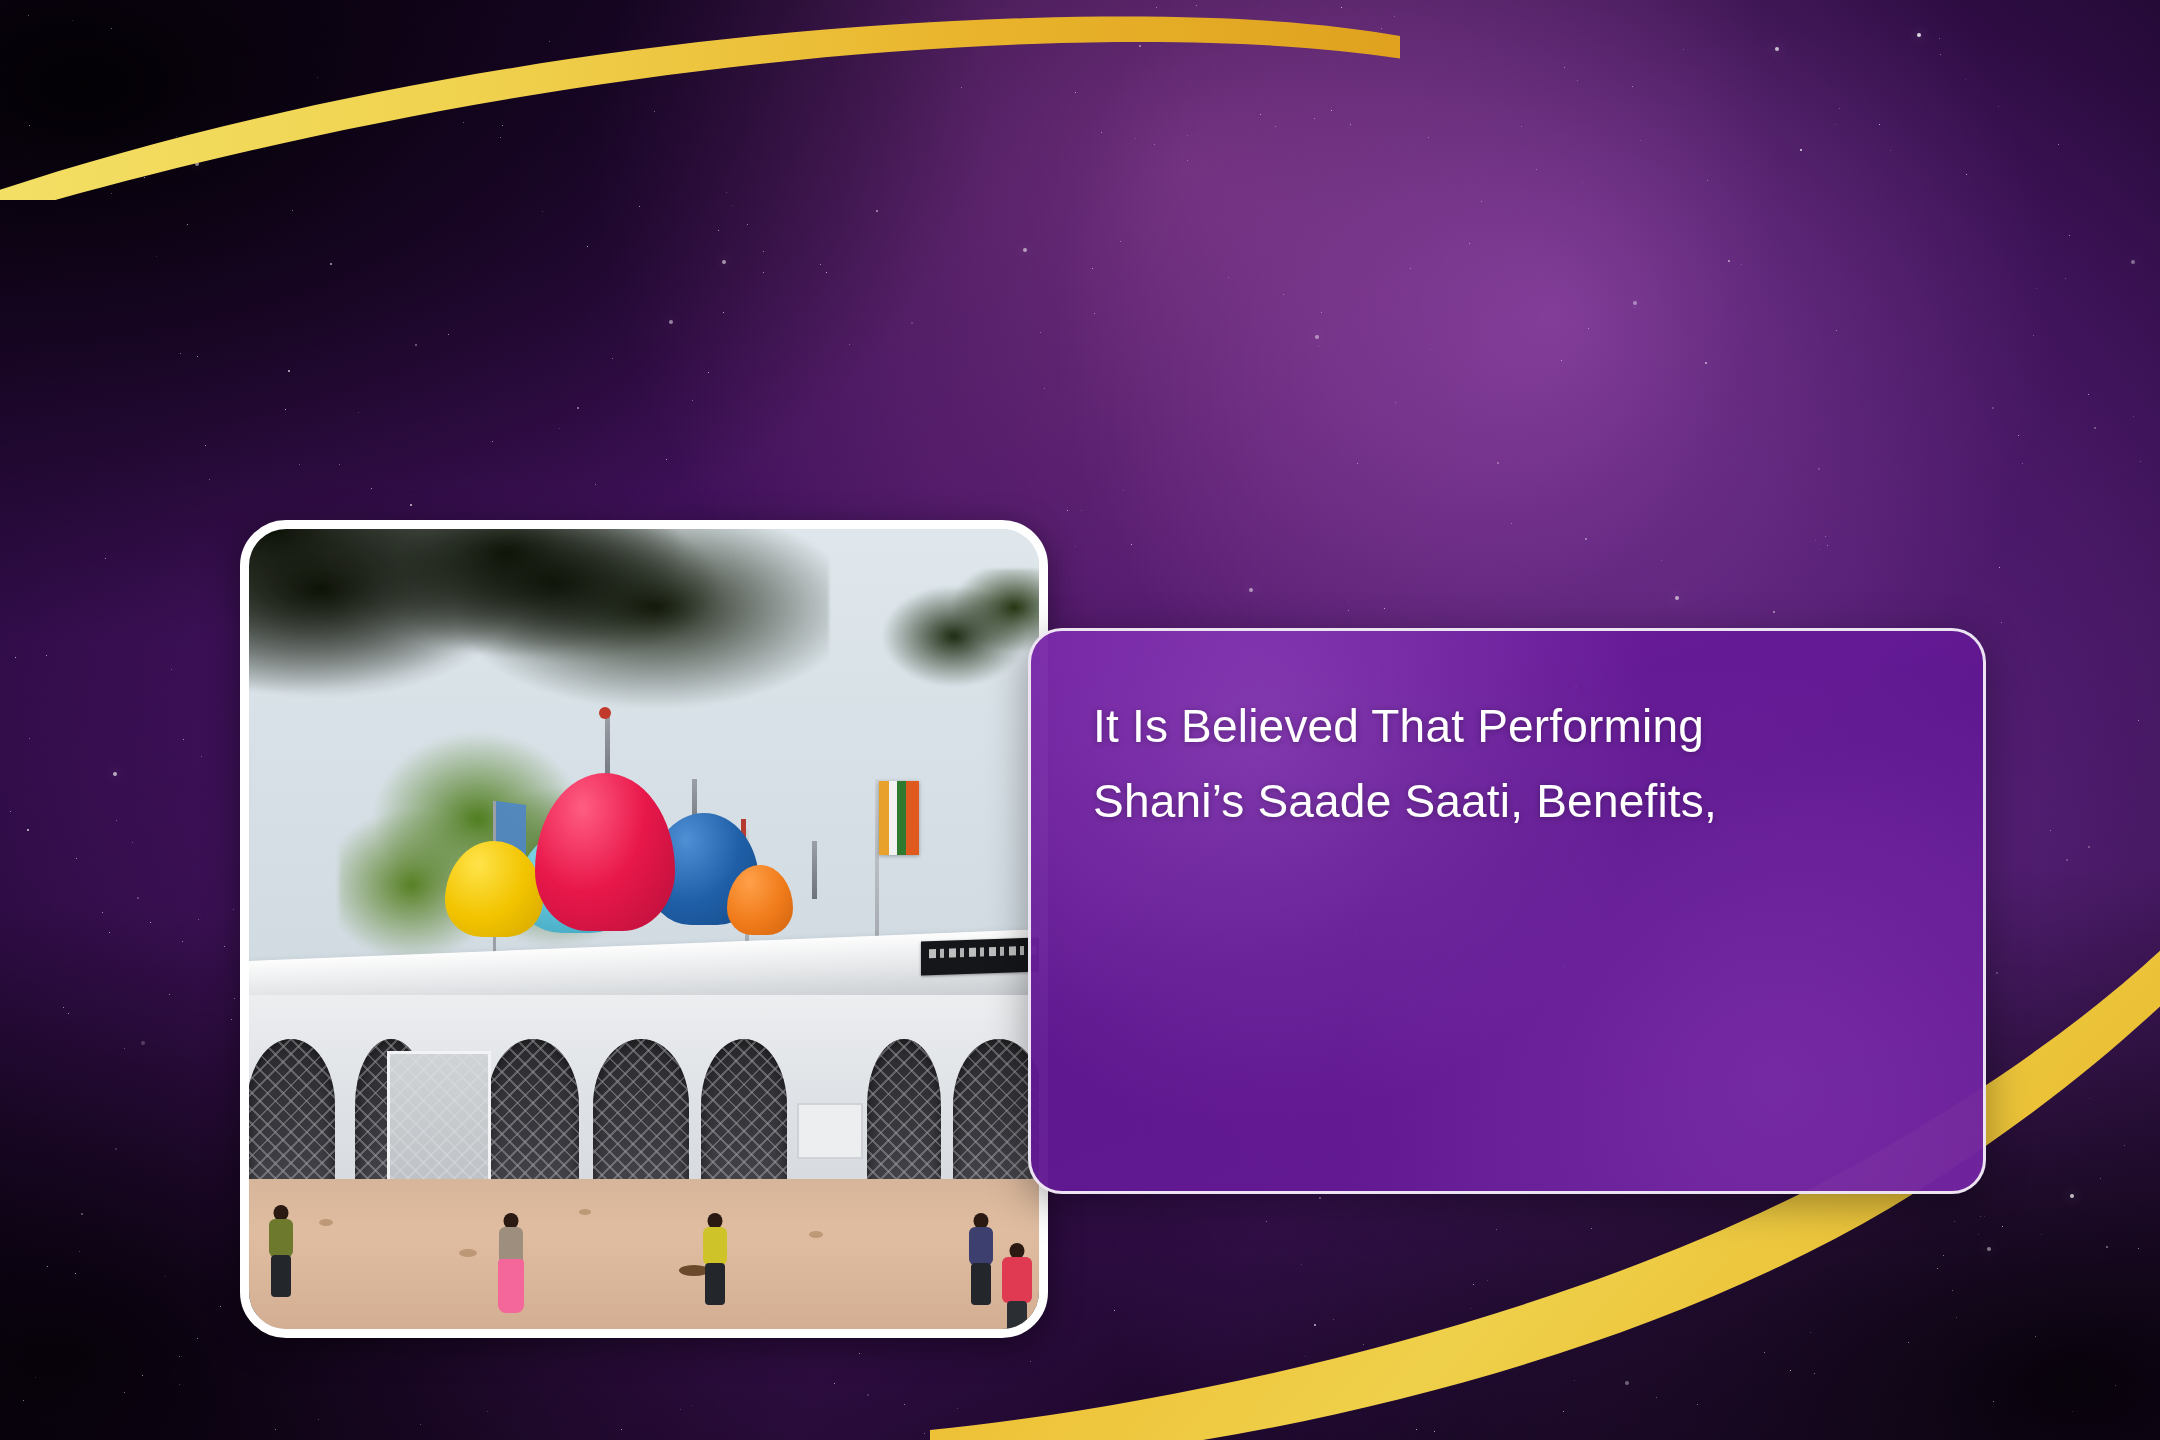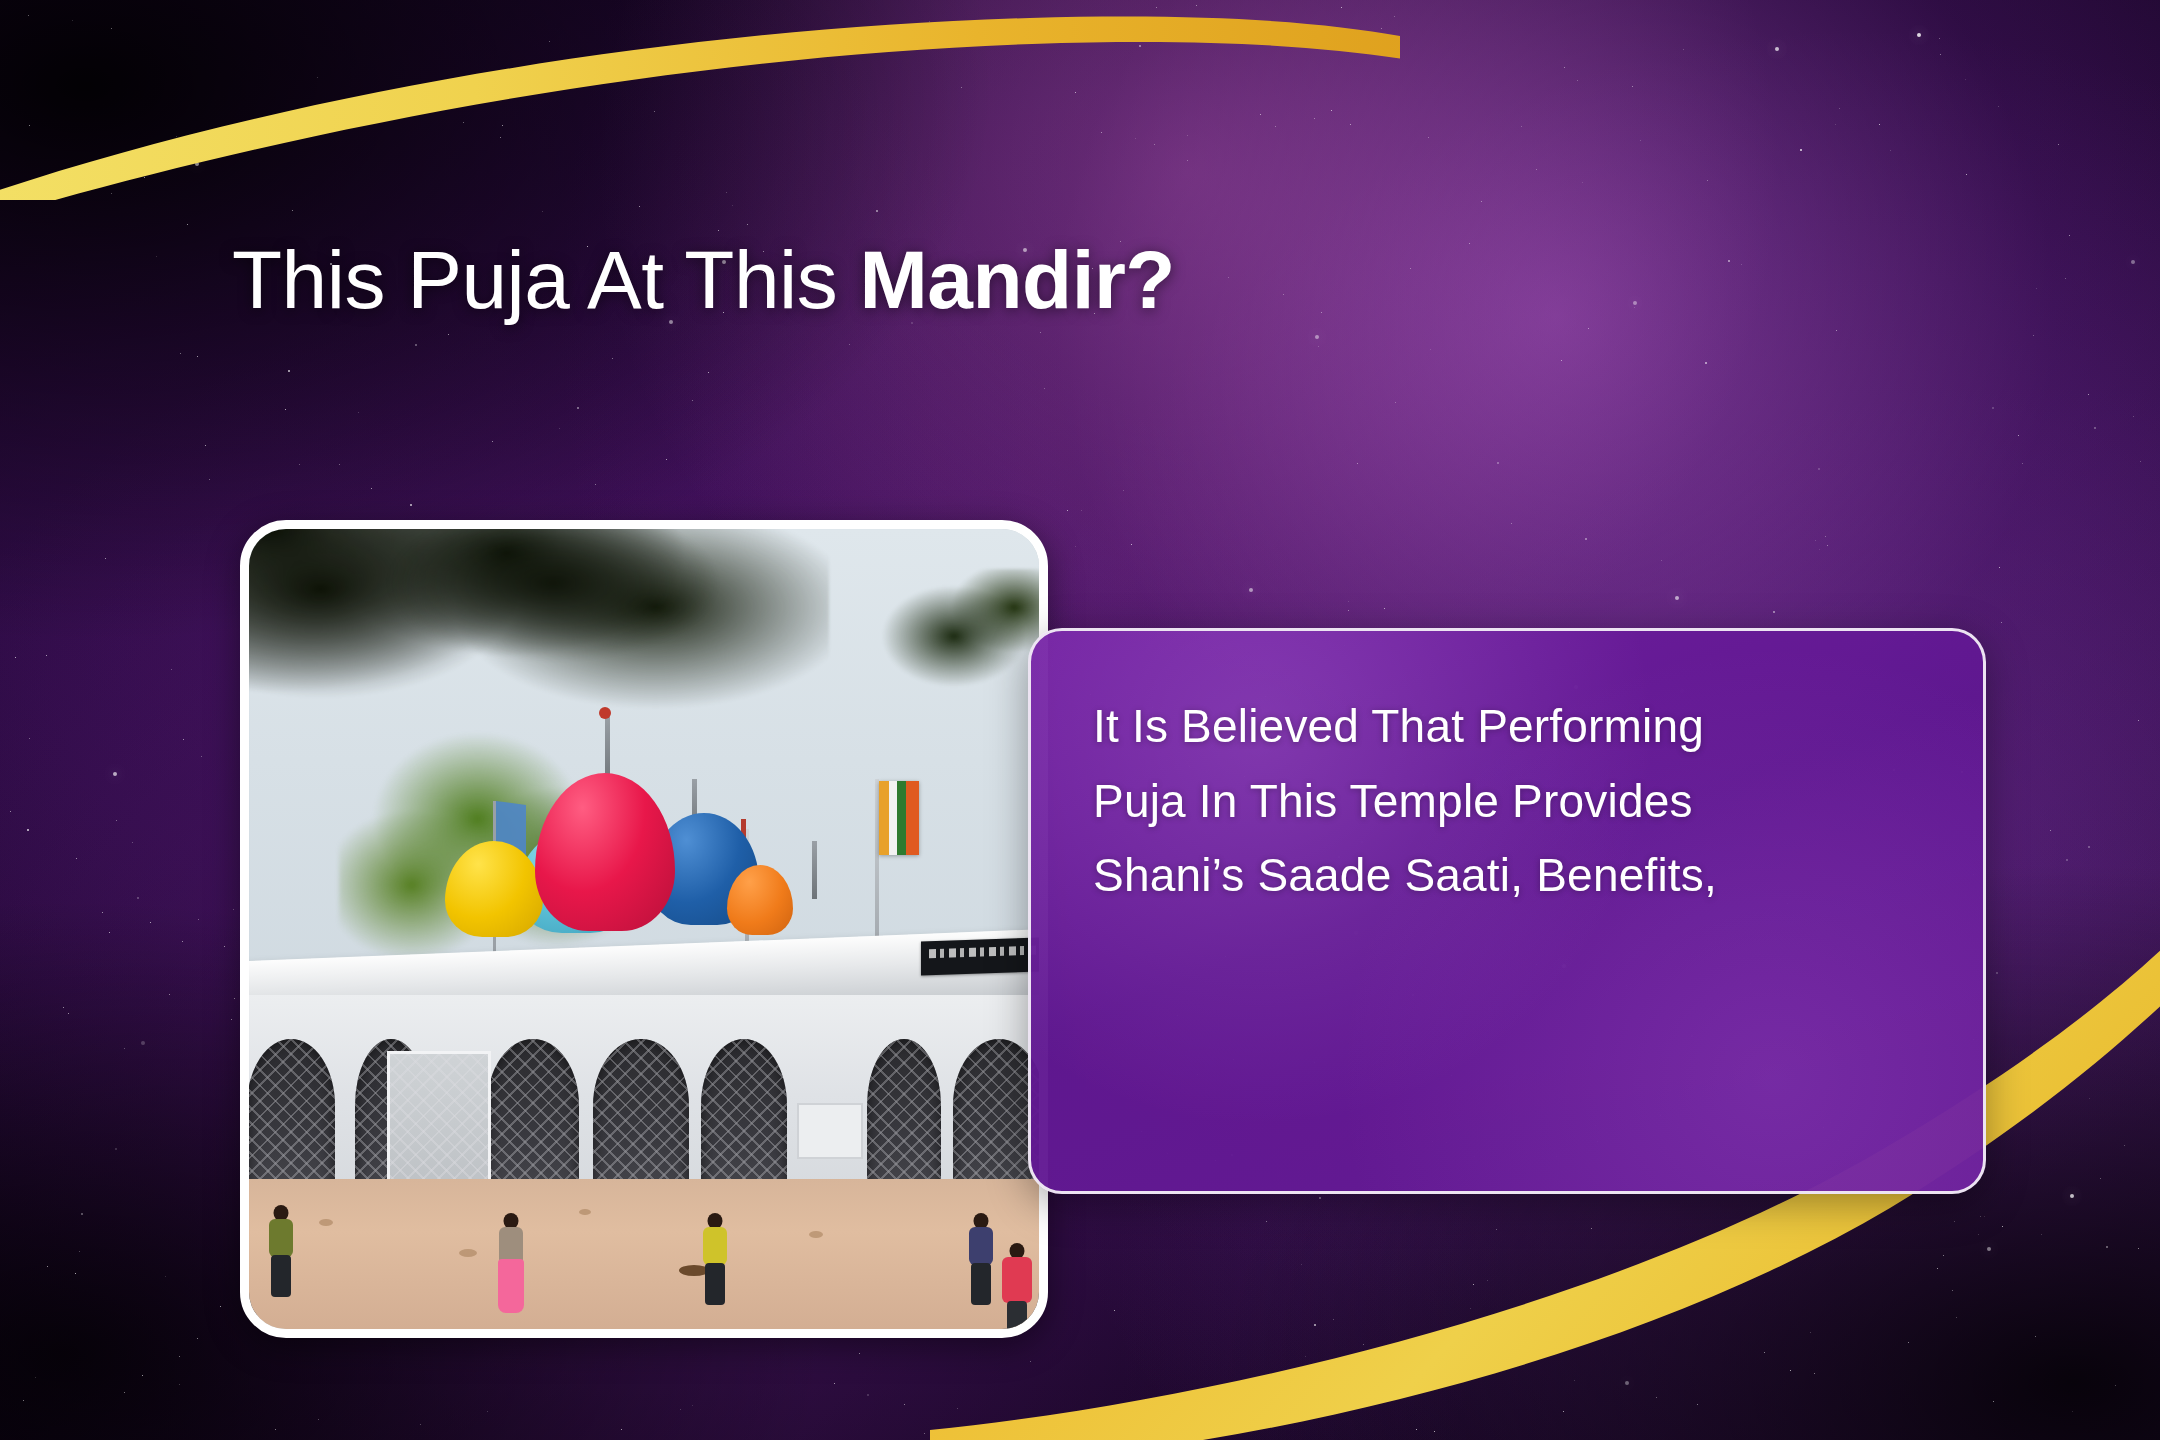--- a/index.html
+++ b/index.html
@@ -648,21 +648,20 @@
         <stop offset="32%" stop-color="#eec137"></stop>
         <stop offset="62%" stop-color="#efd04a"></stop>
         <stop offset="100%" stop-color="#e9bb2e"></stop>
       </linearGradient>
     </defs>
     <path d="M600,500 C 900,470 1300,370 1560,215 C 1700,132 1790,62 1862,-10
              L 1862,46 C 1786,120 1700,192 1560,278 C 1300,432 920,524 600,540 Z" fill="url(#gb)"></path>
   </svg>
 
   <div class="heading">
-    <div><span>This Puja At This </span><span class="bold">Mandir?</span></div>
   </div>
 
   <div class="photo-card">
     <div class="photo">
       <div class="sky"></div>
       <div class="tree-green"></div>
       <div class="canopy"></div>
       <div class="canopy2"></div>
       <div class="branch-r"></div>
 
@@ -758,18 +757,17 @@
         <span class="torso" style="background:#e03a52;width:30px;height:46px;"></span>
         <span class="legs" style="top:58px;background:#2b2e33;"></span>
       </div>
     </div>
   </div>
 
   <div class="panel">
     <div class="sheen"></div>
     <div class="panel-text">
       <span class="ln">It Is Believed That Performing</span>
-      <span class="ln">Puja In This Temple Provides</span>
       <span class="ln">Shani’s Saade Saati, Benefits,</span>
     </div>
   </div>
 
 </div>
 
 </body></html>

